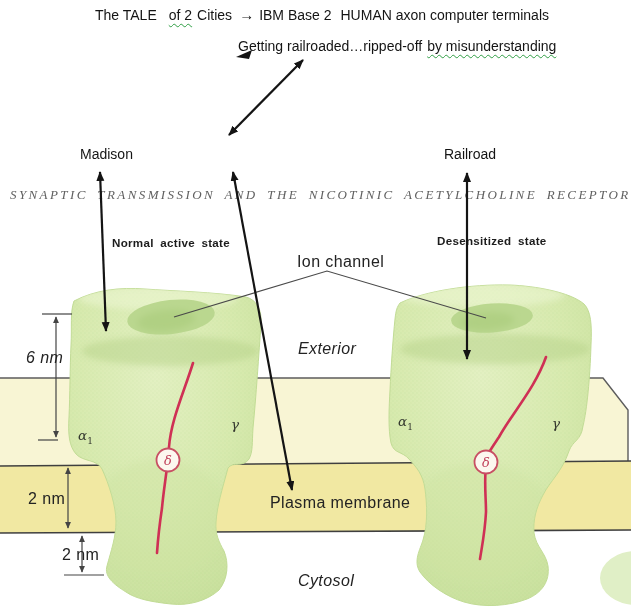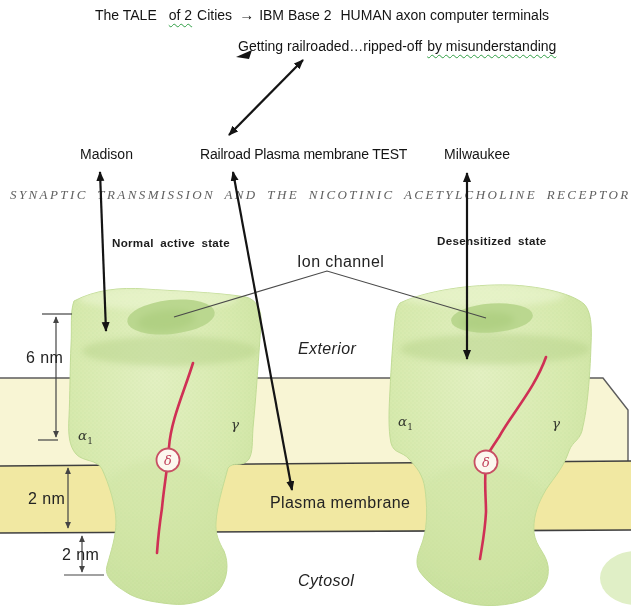--- a/index.html
+++ b/index.html
@@ -119,38 +119,37 @@
     </g>
   </svg>
 
   <div class="abs figbold txt" style="left:112px;top:236px;">Normal active state</div>
   <div class="abs title txt" style="left:10px;top:187px;">SYNAPTIC TRANSMISSION AND THE NICOTINIC ACETYLCHOLINE RECEPTOR</div>
   <div class="abs figbold txt" style="left:437px;top:234px;">Desensitized state</div>
   <div class="abs figtext txt" style="left:297px;top:253px;">Ion channel</div>
   <div class="abs figtext txt" style="left:298px;top:340px;font-style:italic;">Exterior</div>
   <div class="abs figtext txt" style="left:270px;top:494px;">Plasma membrane</div>
   <div class="abs figtext txt" style="left:298px;top:572px;font-style:italic;">Cytosol</div>
-  <div class="abs figtext txt" style="left:26px;top:349px;">6 nm</div>
+  <div class="abs figtext txt" style="left:26px;top:349px;font-style:italic;">6 nm</div>
   <div class="abs figtext txt" style="left:28px;top:490px;">2 nm</div>
   <div class="abs figtext txt" style="left:62px;top:546px;">2 nm</div>
 
   <div class="abs greek txt" style="left:78px;top:427px;"><span>α</span><sub>1</sub></div>
   <div class="abs greek txt" style="left:231px;top:416px;">γ</div>
   <div class="abs greek txt" style="left:398px;top:413px;"><span>α</span><sub>1</sub></div>
   <div class="abs greek txt" style="left:552px;top:415px;">γ</div>
 
   <div class="abs ann txt" style="left:95px;top:6px;">
     <span class="gap1">The TALE</span><span class="squig gap2">of 2</span><span class="gap3">Cities</span><span class="arrowglyph">→</span><span class="gap4">IBM Base 2</span><span>HUMAN axon computer terminals</span>
   </div>
   <div class="abs ann txt" style="left:238px;top:38px;">
     <span class="gap2">Getting railroaded…ripped-off</span><span class="squig">by misunderstanding</span>
   </div>
   <div class="abs ann txt" style="left:80px;top:146px;">Madison</div>
-  <div class="abs ann txt" style="left:200px;top:146px;letter-spacing:-0.2px;">Railroad Plasma membrane TEST</div>
-  <div class="abs ann txt" style="left:444px;top:146px;">Milwaukee</div>
+  <div class="abs ann txt" style="left:444px;top:146px;">Railroad</div>
 
   <svg id="overlay" width="631" height="607" viewBox="0 0 631 607">
     <defs>
       <marker id="ann" markerWidth="12" markerHeight="10" refX="9" refY="4" orient="auto-start-reverse" markerUnits="userSpaceOnUse">
         <path d="M0,0 L10,4 L0,8 Z" fill="#141414"></path>
       </marker>
     </defs>
     <g stroke-width="2.2" stroke="#141414">
       <line x1="100" y1="172" x2="106" y2="331" marker-start="url(#ann)" marker-end="url(#ann)"></line>
       <line x1="467" y1="173" x2="467" y2="359" marker-start="url(#ann)" marker-end="url(#ann)"></line>

